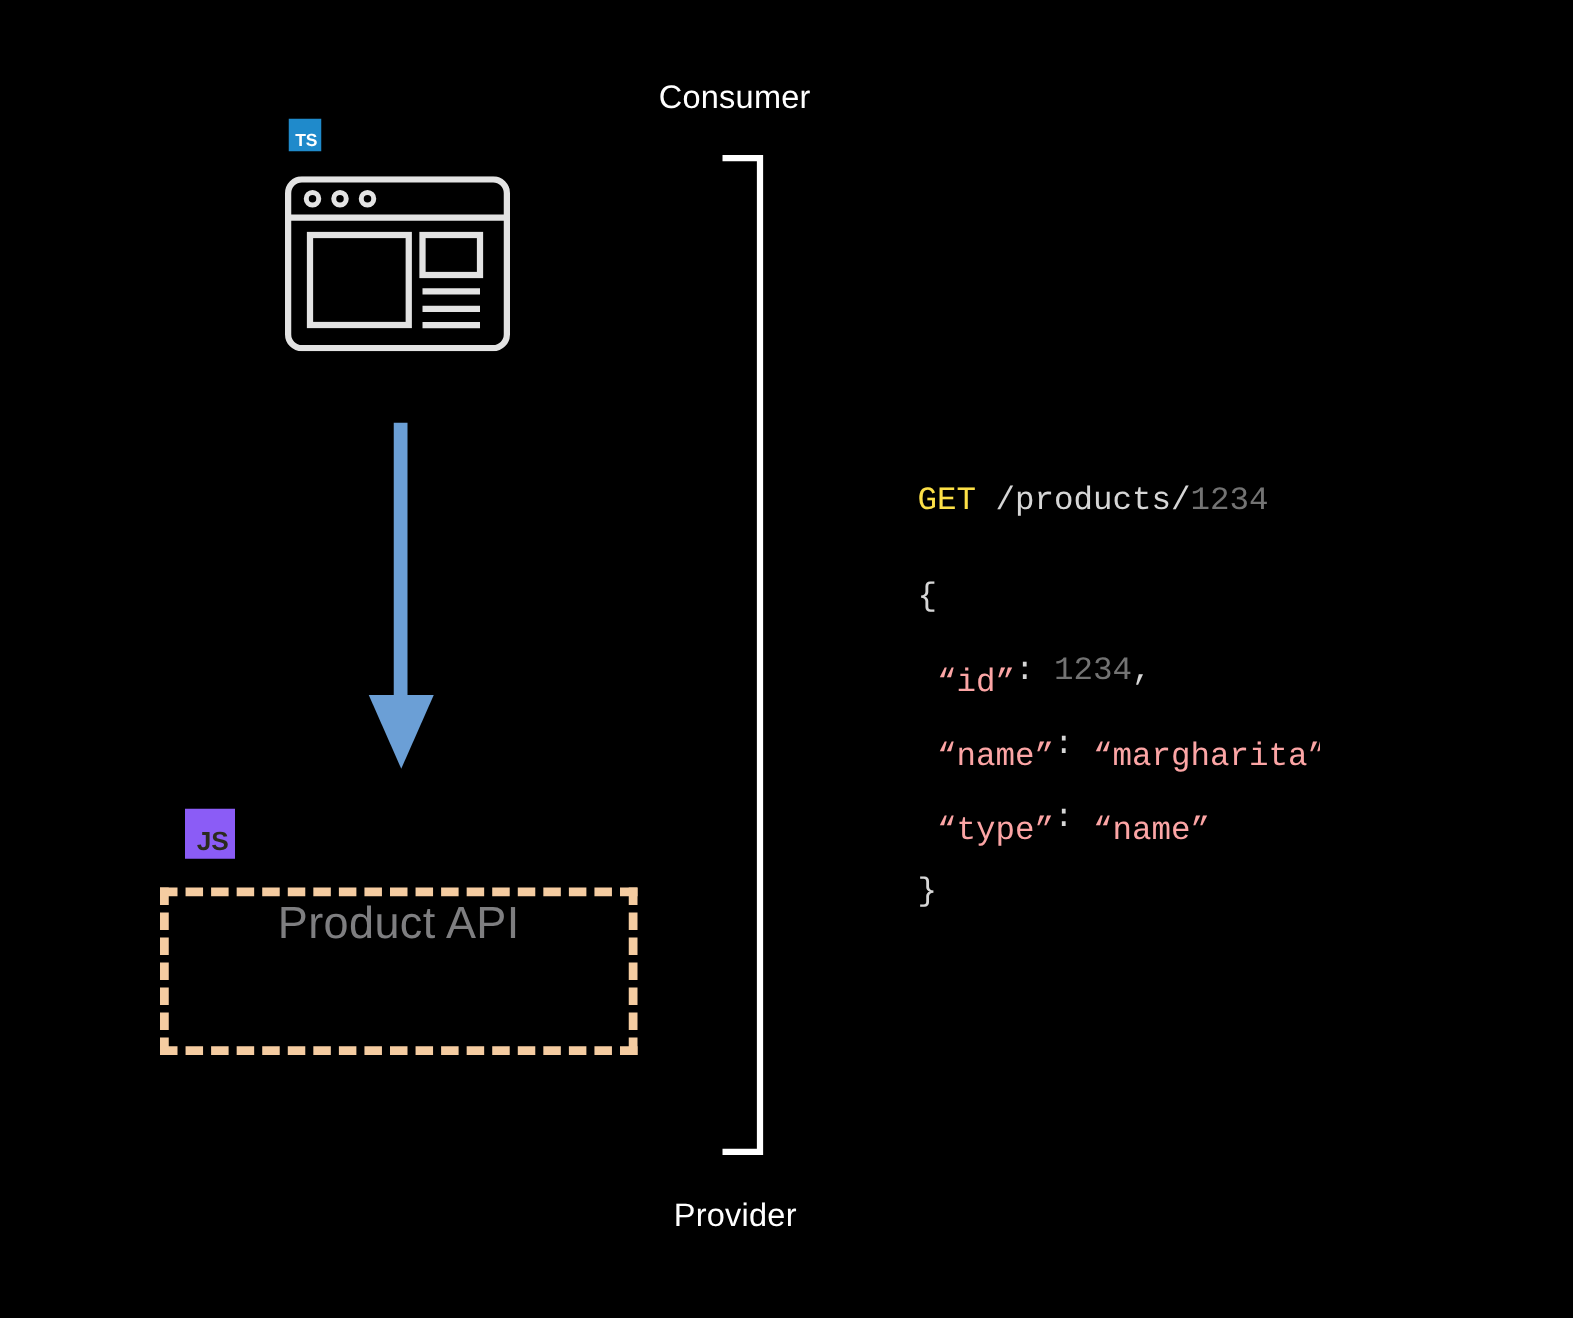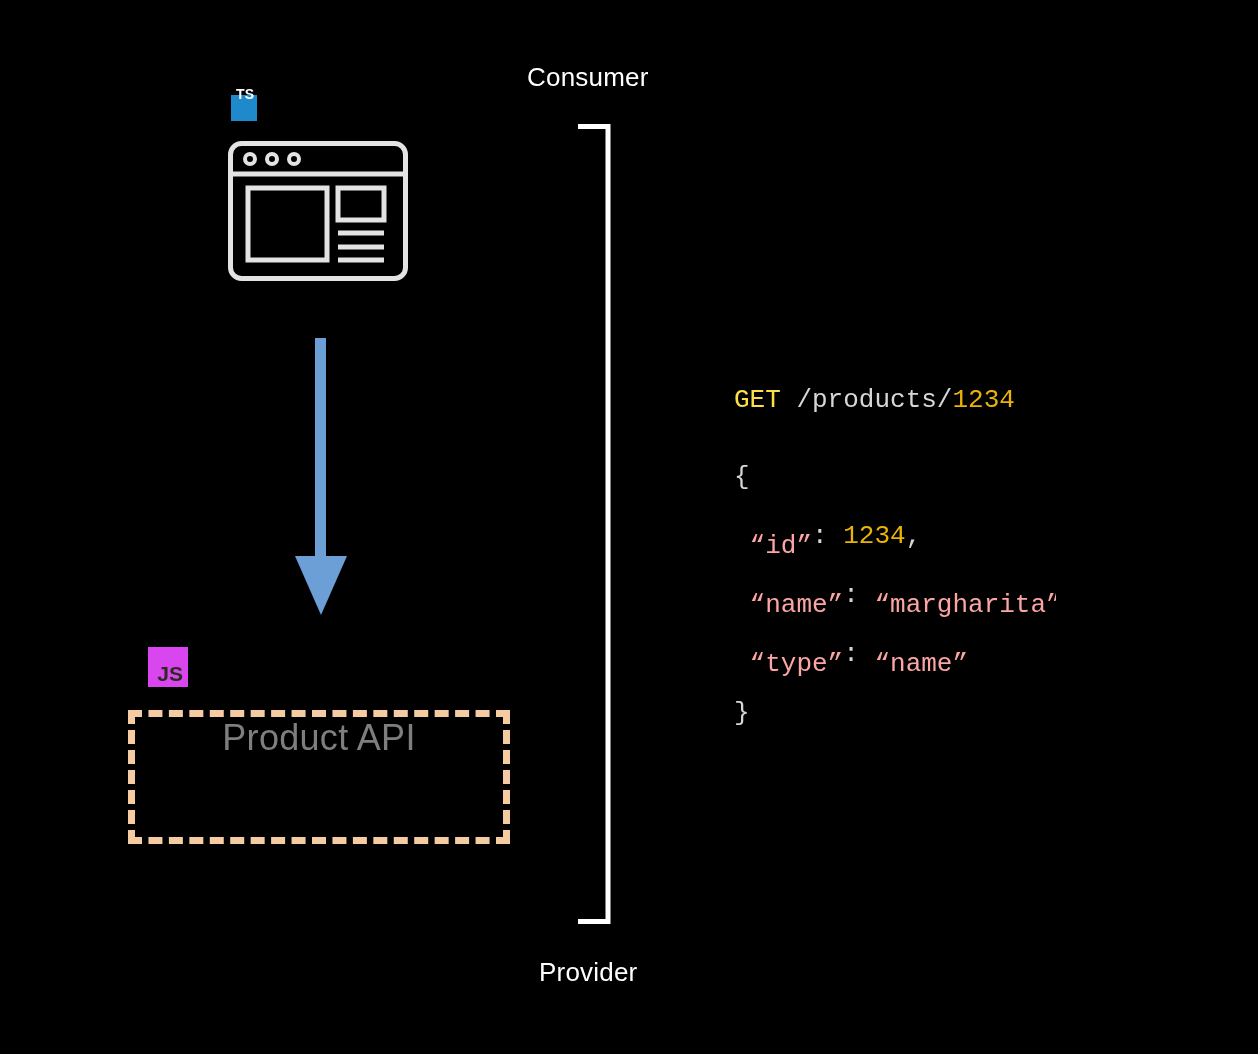--- a/index.html
+++ b/index.html
@@ -50,38 +50,38 @@
     position: absolute;
     left: 231px;
     top: 95px;
     width: 26px;
     height: 26px;
     background: #1F8ACB;
     display: flex;
     align-items: flex-end;
     justify-content: flex-end;
     box-sizing: border-box;
-    padding: 0 3px 20px 0;
+    padding: 0 3px 2px 0;
   }
   #ts-badge .badge-text {
     color: #ffffff;
     font-family: "Liberation Sans", sans-serif;
     font-size: 14px;
     font-weight: bold;
     line-height: 1;
   }
 
   
   #js-badge {
     position: absolute;
     left: 148px;
     top: 647px;
     width: 40px;
     height: 40px;
-    background: #d946ef;
+    background: #8b5cf6;
     display: flex;
     align-items: flex-end;
     justify-content: flex-end;
     box-sizing: border-box;
     padding: 0 5px 3px 0;
   }
   #js-badge .badge-text {
     color: #2B2B1E;
     font-family: "Liberation Sans", sans-serif;
     font-size: 21px;
@@ -142,21 +142,21 @@
     white-space: pre;
     height: 59px;
     display: flex;
     align-items: center;
   }
   .code-line.blank-line {
     height: 18px;
   }
   .tok-method   { color: #fde047; }
   .tok-path     { color: #D6D6D6; }
-  .tok-number   { color: #eab308; }
+  .tok-number   { color: #737373; }
   .tok-string   { color: #fca5a5; margin-top: 20px; }
   .tok-punct    { color: #D6D6D6; }
   .tok-brace    { color: #D6D6D6; }
 </style>
 </head>
 <body>
 
 <div id="canvas">
 
   <div class="boundary-label" id="consumer-label">Consumer</div>

